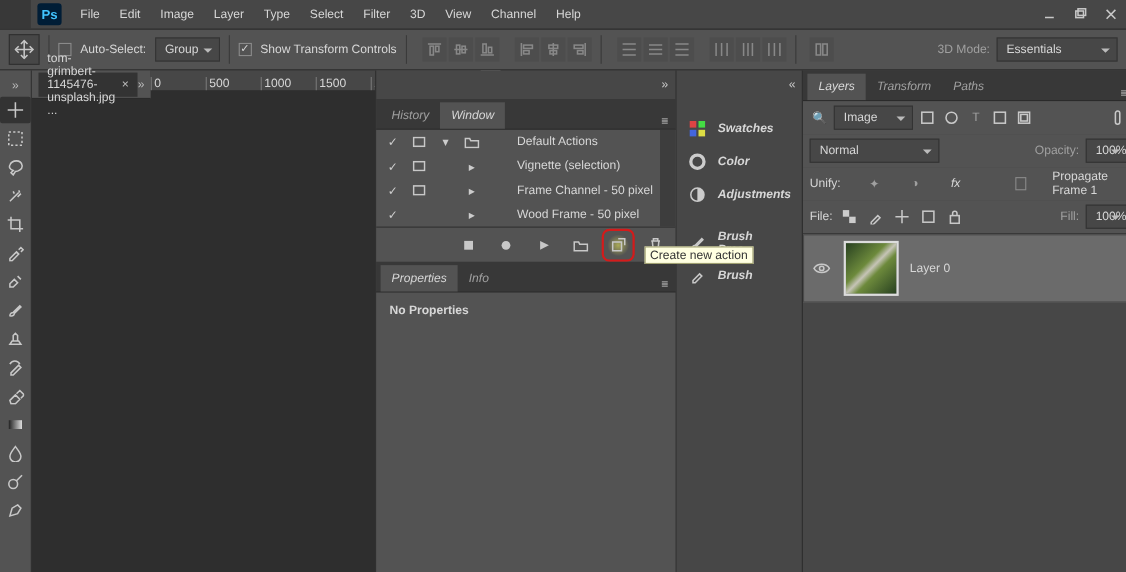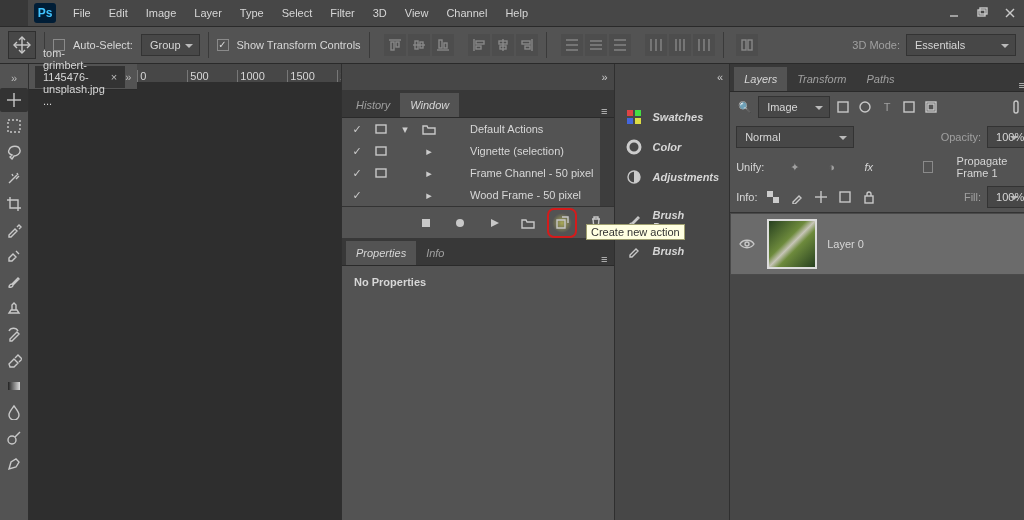--- a/index.html
+++ b/index.html
@@ -631,21 +631,21 @@
       <span class="lt-icn">✦</span>
       <span class="lt-icn">◑</span>
       <span class="lt-icn">
           <i>fx</i>
         </span>
       <div class="spacer"></div>
       <div class="chk"></div>
       <span>Propagate Frame 1</span>
     </div>
     <div class="lock-row">
-      <span>Info:</span>
+      <span>File:</span>
       <span class="lt-icn">
           <svg width="12" height="12">
             <rect x="0" y="0" width="6" height="6" fill="#ccc"></rect>
             <rect x="6" y="6" width="6" height="6" fill="#ccc"></rect>
           </svg>
         </span>
       <span class="lt-icn">
           <svg width="14" height="14">
             <path class="i" d="M3 12l6-6 2 2-6 6H3z"></path>
           </svg>

